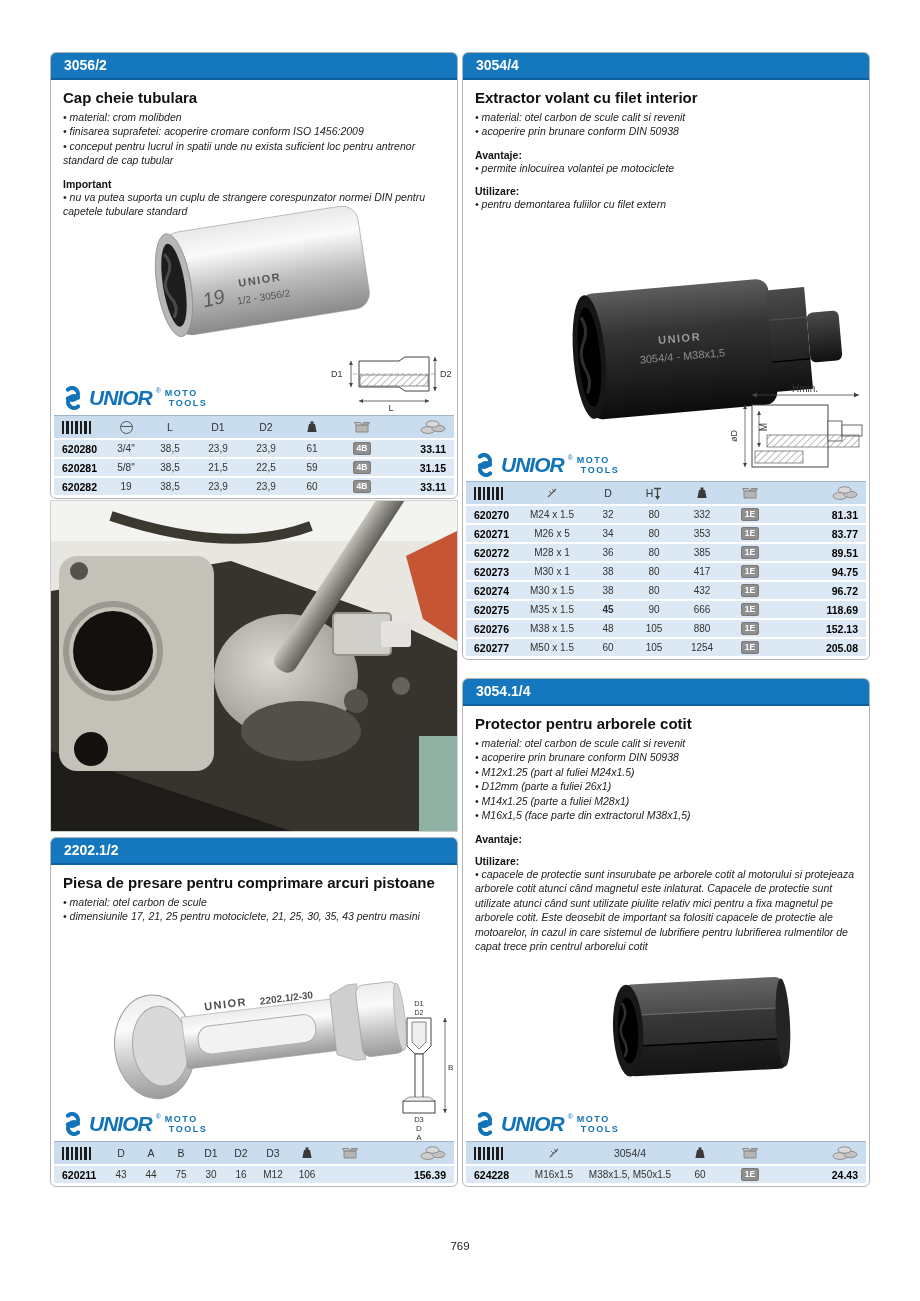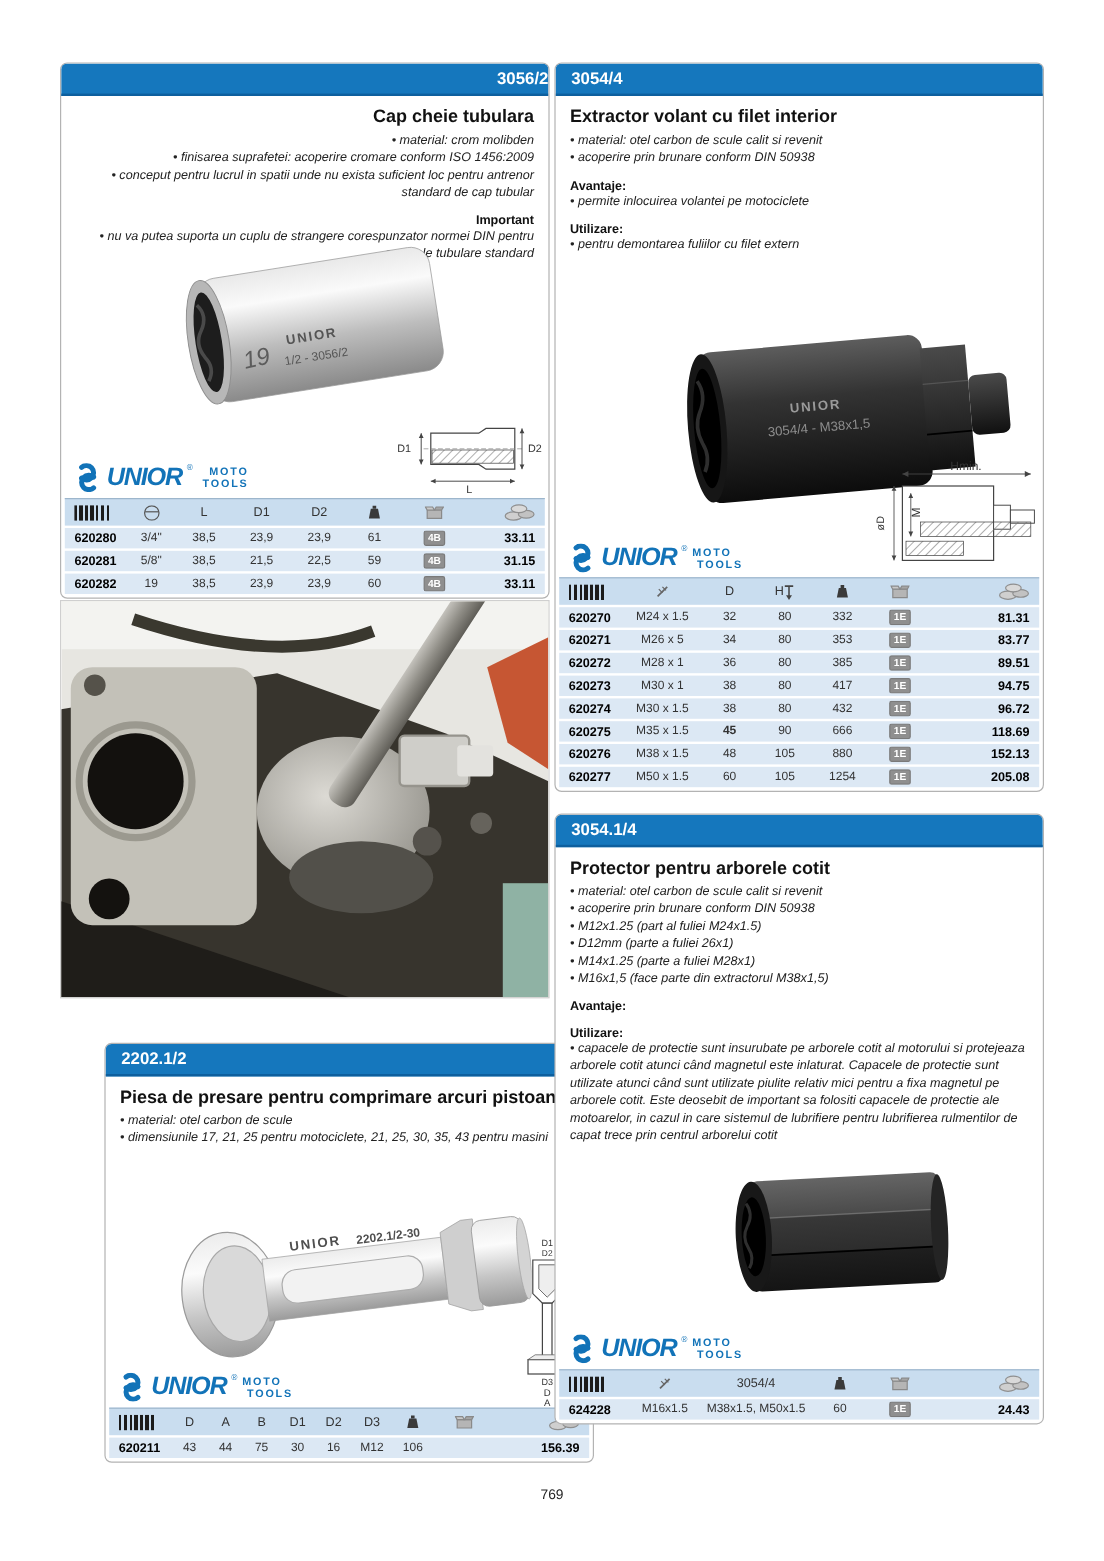--- a/index.html
+++ b/index.html
@@ -30,21 +30,21 @@
   .logo-brand{font-size:21px;font-weight:bold;font-style:italic;color:#1273b8;letter-spacing:-1px;line-height:24px;}
   .logo-reg{font-size:7px;color:#1273b8;vertical-align:top;margin-top:1px;}
   .logo-moto{display:flex;flex-direction:column;font-size:9px;font-weight:bold;color:#1273b8;letter-spacing:1.5px;line-height:1.15;margin-top:2px;}
   .logo-moto span:last-child{padding-left:4px;}
   .pagenum{position:absolute;left:0;right:0;top:1240px;text-align:center;font-size:11.5px;color:#222;}
   svg text{font-family:"Liberation Sans",sans-serif;}
 </style>
 </head>
 <body>
 
-<div class="panel" id="panel-3056" style="left:50px;top:52px;width:406px;height:445px;text-align:right;">
+<div class="panel" id="panel-3056" style="left:50px;top:52px;width:406px;height:445px;">
   <div class="bar"><span>3056/2</span></div>
   <div class="ptitle">Cap cheie tubulara</div>
   <ul class="blist">
     <li>material: crom molibden</li>
     <li>finisarea suprafetei: acoperire cromare conform ISO 1456:2009</li>
     <li>conceput pentru lucrul in spatii unde nu exista suficient loc pentru antrenor standard de cap tubular</li>
   </ul>
   <div class="blabel">Important</div>
   <ul class="blist">
     <li>nu va putea suporta un cuplu de strangere corespunzator normei DIN pentru capetele tubulare standard</li>
@@ -221,21 +221,21 @@
     <rect x="282" y="112" width="58" height="42" rx="4" fill="#cfcec9" stroke="#96948d" stroke-width="2"></rect>
     <rect x="330" y="120" width="30" height="26" rx="3" fill="#e3e2de"></rect>
     <polygon points="355,55 406,30 406,140 372,118" fill="#c65633"></polygon>
     <rect x="368" y="235" width="38" height="95" fill="#8fb2a4"></rect>
     <circle cx="305" cy="200" r="12" fill="#55524c"></circle>
     <circle cx="350" cy="185" r="9" fill="#66635c"></circle>
     <path d="M60 15 q120 40 200 10" stroke="#3a382f" stroke-width="10" fill="none"></path>
   </svg>
 </div>
 
-<div class="panel" id="panel-2202" style="left:50px;top:869px;width:406px;height:348px;margin-left:37px;">
+<div class="panel" id="panel-2202" style="left:50px;top:837px;width:406px;height:348px;">
   <div class="bar"><span>2202.1/2</span></div>
   <div class="ptitle">Piesa de presare pentru comprimare arcuri pistoane</div>
   <ul class="blist">
     <li>material: otel carbon de scule</li>
     <li>dimensiunile 17, 21, 25 pentru motociclete, 21, 25, 30, 35, 43 pentru masini</li>
   </ul>
 
   <svg style="position:absolute;left:45px;top:105px;" width="310" height="185" viewBox="0 0 310 185">
     <defs>
       <linearGradient id="chrome2" x1="0" y1="0" x2="0" y2="1">

